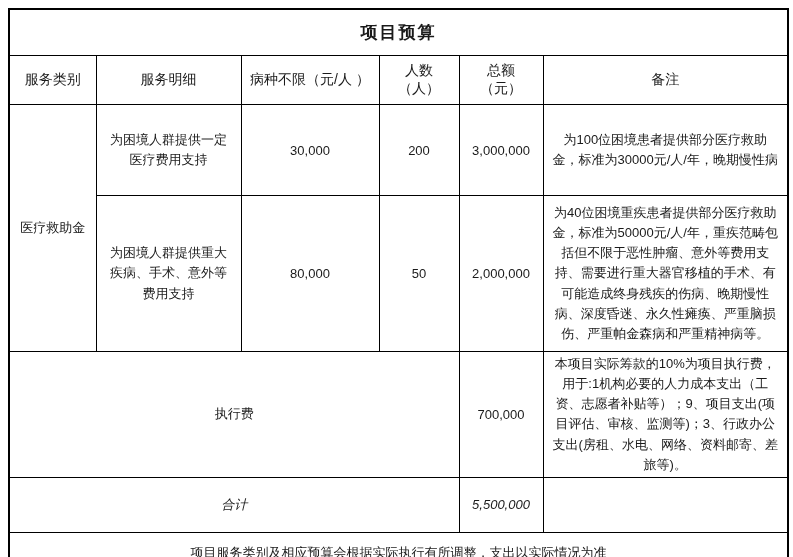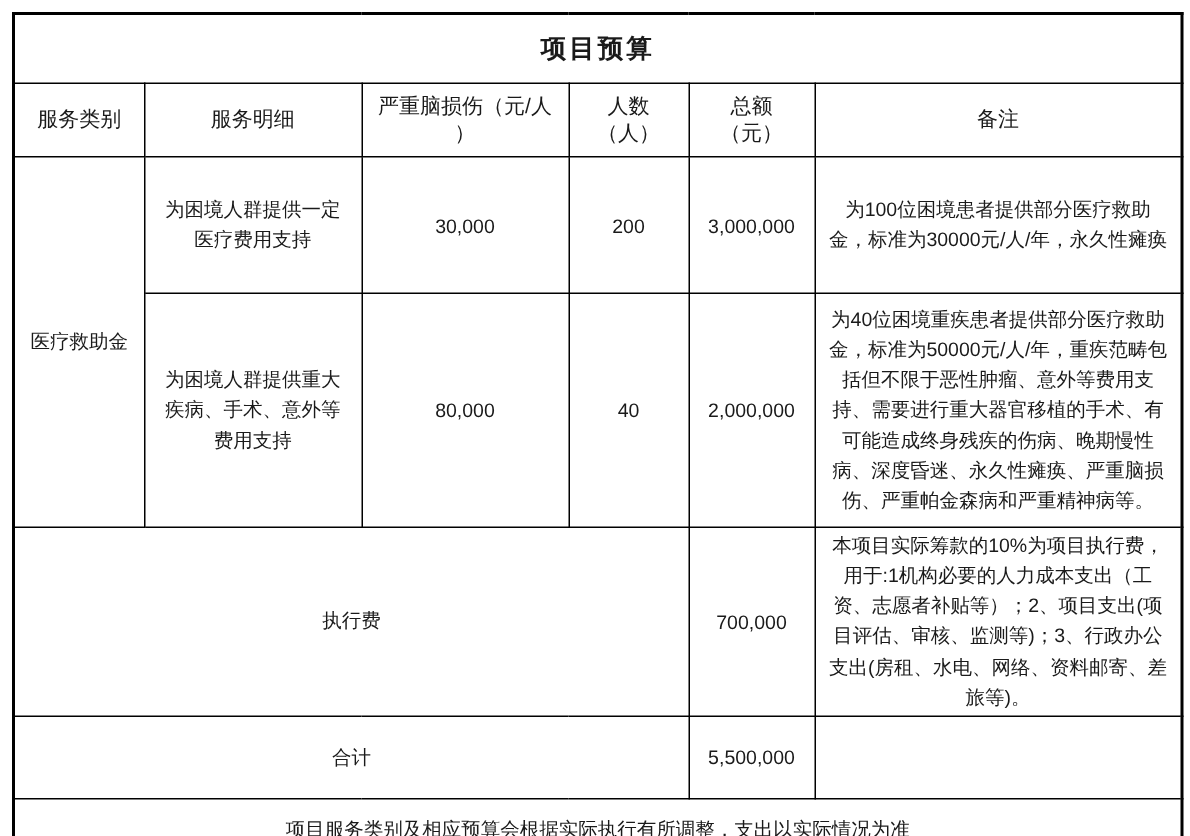--- a/index.html
+++ b/index.html
@@ -37,21 +37,21 @@
   }
   .header-row td {
     font-weight: normal;
     font-size: 14px;
     height: 44px;
     text-align: center;
   }
   .row-1 td { height: 86px; }
   .row-2 td { height: 151px; }
   .row-3 td { height: 116px; }
-  .row-4 td { height: 50px; }
+  .row-4 td { height: 50px; font-style: italic; }
   .footer-row td { height: 37px; font-size: 13px; }
   .remark {
     text-align: center;
     padding: 4px 7px;
     line-height: 1.55;
     word-break: break-all;
   }
   .detail {
     padding: 4px 8px;
     line-height: 1.55;
@@ -70,44 +70,44 @@
     <col style="width:84px">
     <col style="width:245px">
   </colgroup>
   <tbody>
     <tr class="title-row">
       <td colspan="6">项目预算</td>
     </tr>
     <tr class="header-row">
       <td>服务类别</td>
       <td>服务明细</td>
-      <td>严重脑损伤（元/人 ）</td>
+      <td>病种不限（元/人 ）</td>
       <td>人数（人）</td>
       <td>总额（元）</td>
       <td>备注</td>
     </tr>
     <tr class="row-1">
       <td rowspan="2">医疗救助金</td>
       <td class="detail">为困境人群提供一定医疗费用支持</td>
       <td>30,000</td>
       <td>200</td>
       <td>3,000,000</td>
-      <td class="remark">为100位困境患者提供部分医疗救助金，标准为30000元/人/年，永久性瘫痪</td>
+      <td class="remark">为100位困境患者提供部分医疗救助金，标准为30000元/人/年，晚期慢性病</td>
     </tr>
     <tr class="row-2">
       <td class="detail">为困境人群提供重大疾病、手术、意外等费用支持</td>
       <td>80,000</td>
-      <td>40</td>
+      <td>50</td>
       <td>2,000,000</td>
       <td class="remark">为40位困境重疾患者提供部分医疗救助金，标准为50000元/人/年，重疾范畴包括但不限于恶性肿瘤、意外等费用支持、需要进行重大器官移植的手术、有可能造成终身残疾的伤病、晚期慢性病、深度昏迷、永久性瘫痪、严重脑损伤、严重帕金森病和严重精神病等。</td>
     </tr>
     <tr class="row-3">
       <td colspan="4">执行费</td>
       <td>700,000</td>
-      <td class="remark">本项目实际筹款的10%为项目执行费，用于:1机构必要的人力成本支出（工资、志愿者补贴等）；2、项目支出(项目评估、审核、监测等)；3、行政办公支出(房租、水电、网络、资料邮寄、差旅等)。</td>
+      <td class="remark">本项目实际筹款的10%为项目执行费，用于:1机构必要的人力成本支出（工资、志愿者补贴等）；9、项目支出(项目评估、审核、监测等)；3、行政办公支出(房租、水电、网络、资料邮寄、差旅等)。</td>
     </tr>
     <tr class="row-4">
       <td colspan="4">合计</td>
       <td>5,500,000</td>
       <td class="remark"></td>
     </tr>
     <tr class="footer-row">
       <td colspan="6">项目服务类别及相应预算会根据实际执行有所调整，支出以实际情况为准</td>
     </tr>
   </tbody>

